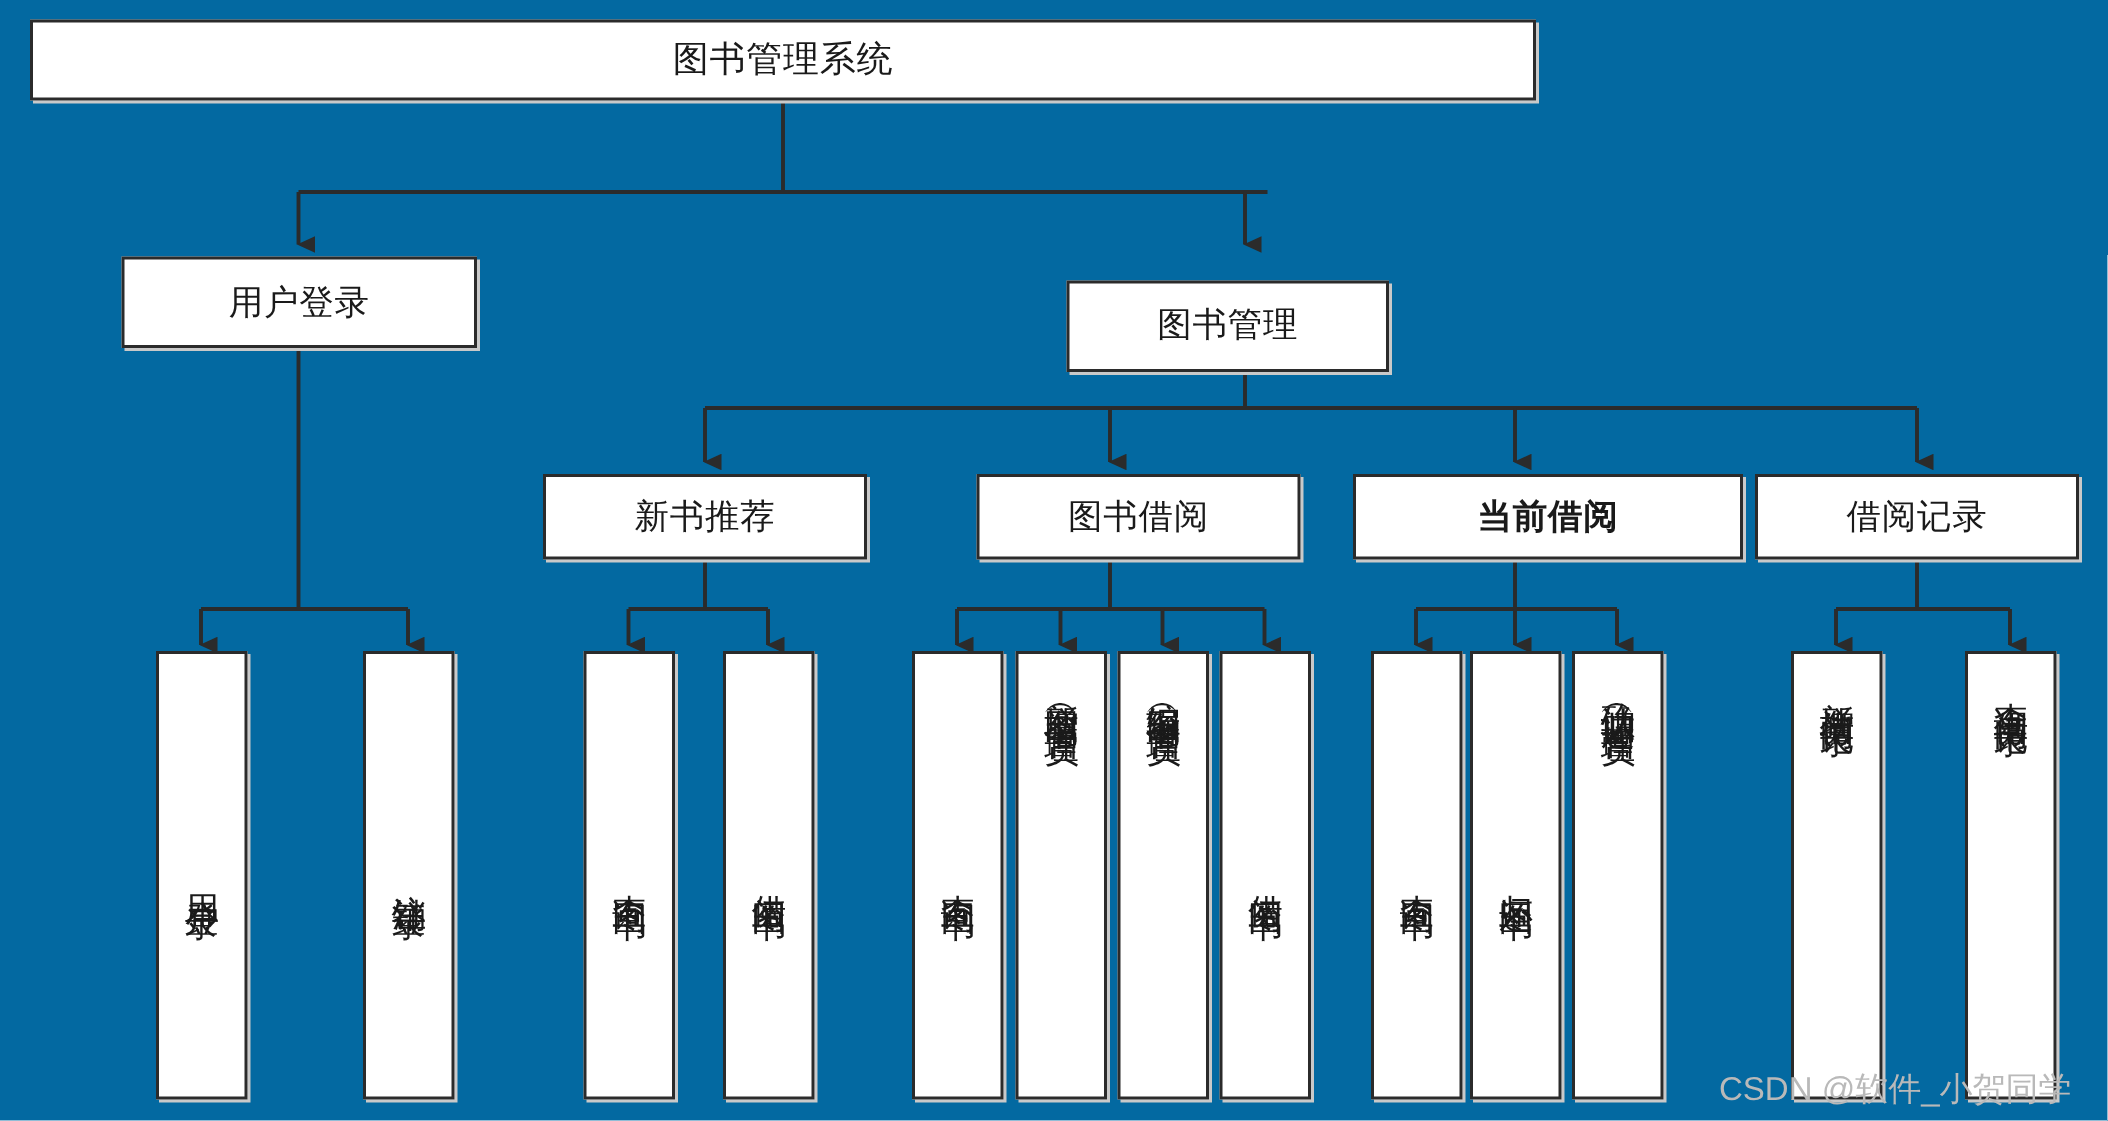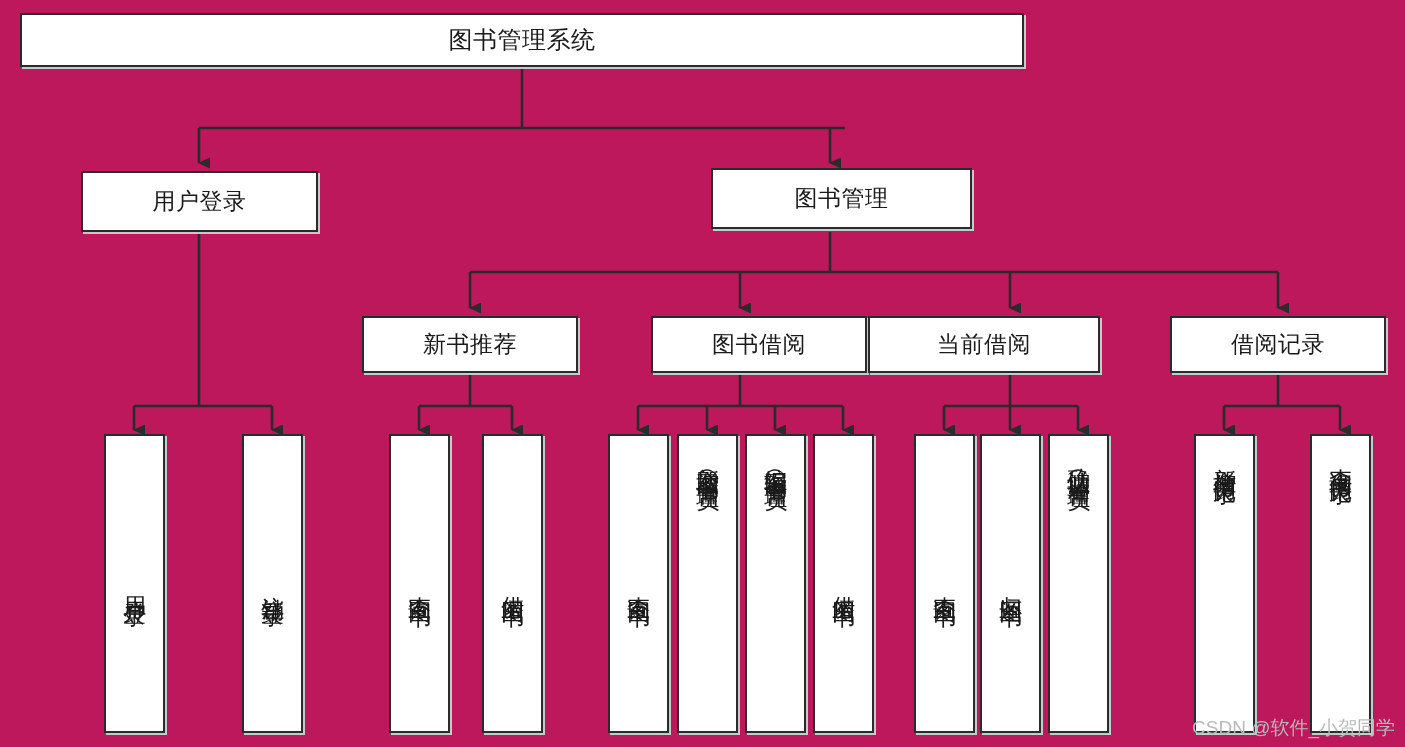--- a/index.html
+++ b/index.html
@@ -8,21 +8,21 @@
     padding: 0;
     background: #ffffff;
   }
   body {
     font-family: "Liberation Sans", "DejaVu Sans", sans-serif;
   }
   #canvas {
     position: relative;
     width: 1405px;
     height: 747px;
-    background: #be185d;
+    background: #0369a1;
     overflow: hidden;
   }
   
   #wires {
     position: absolute;
     left: 0;
     top: 0;
     width: 1405px;
     height: 747px;
     pointer-events: none;
@@ -66,23 +66,23 @@
     text-orientation: upright;
     font-size: 23px;
     line-height: 1.28;
     letter-spacing: 3px;
     white-space: nowrap;
     display: block;
   }
   
   #watermark {
     position: absolute;
-    right: 10px;
+    right: 24px;
     bottom: 6px;
-    font-size: 19px;
+    font-size: 22px;
     color: #b9b9b9;
     white-space: nowrap;
     user-select: none;
   }
 </style>
 </head>
 <body>
 
 <div id="canvas">
 
@@ -137,33 +137,33 @@
   </svg>
 
   <div class="node root shadowed" style="left:20px; top:13px; width:1004px; height:54px;">
     <span class="node-label">图书管理系统</span>
   </div>
 
   <div class="node shadowed" style="left:81px; top:171px; width:237px; height:61px;">
     <span class="node-label">用户登录</span>
   </div>
 
-  <div class="node shadowed" style="left:711px; top:168px; width:261px; height:61px;">
+  <div class="node shadowed" style="left:711px; top:187px; width:215px; height:61px;font-family:Liberation Serif, serif;">
     <span class="node-label">图书管理</span>
   </div>
 
   <div class="node shadowed" style="left:362px; top:316px; width:216px; height:57px;justify-content:center;">
     <span class="node-label">新书推荐</span>
   </div>
 
   <div class="node shadowed" style="left:632px; top:316px; width:216px; height:57px;margin-left:19px;">
     <span class="node-label">图书借阅</span>
   </div>
 
-  <div class="node shadowed" style="left:868px; top:316px; width:232px; height:57px;">
+  <div class="node shadowed" style="left:902px; top:316px; width:260px; height:57px;font-weight:bold;">
     <span class="node-label">当前借阅</span>
   </div>
 
   <div class="node shadowed" style="left:1170px; top:316px; width:216px; height:57px;">
     <span class="node-label">借阅记录</span>
   </div>
 
   <div class="node vert center-text shadowed" style="left:104px; top:434px; width:61px; height:299px;">
     <span class="node-label">用户登录</span>
   </div>

